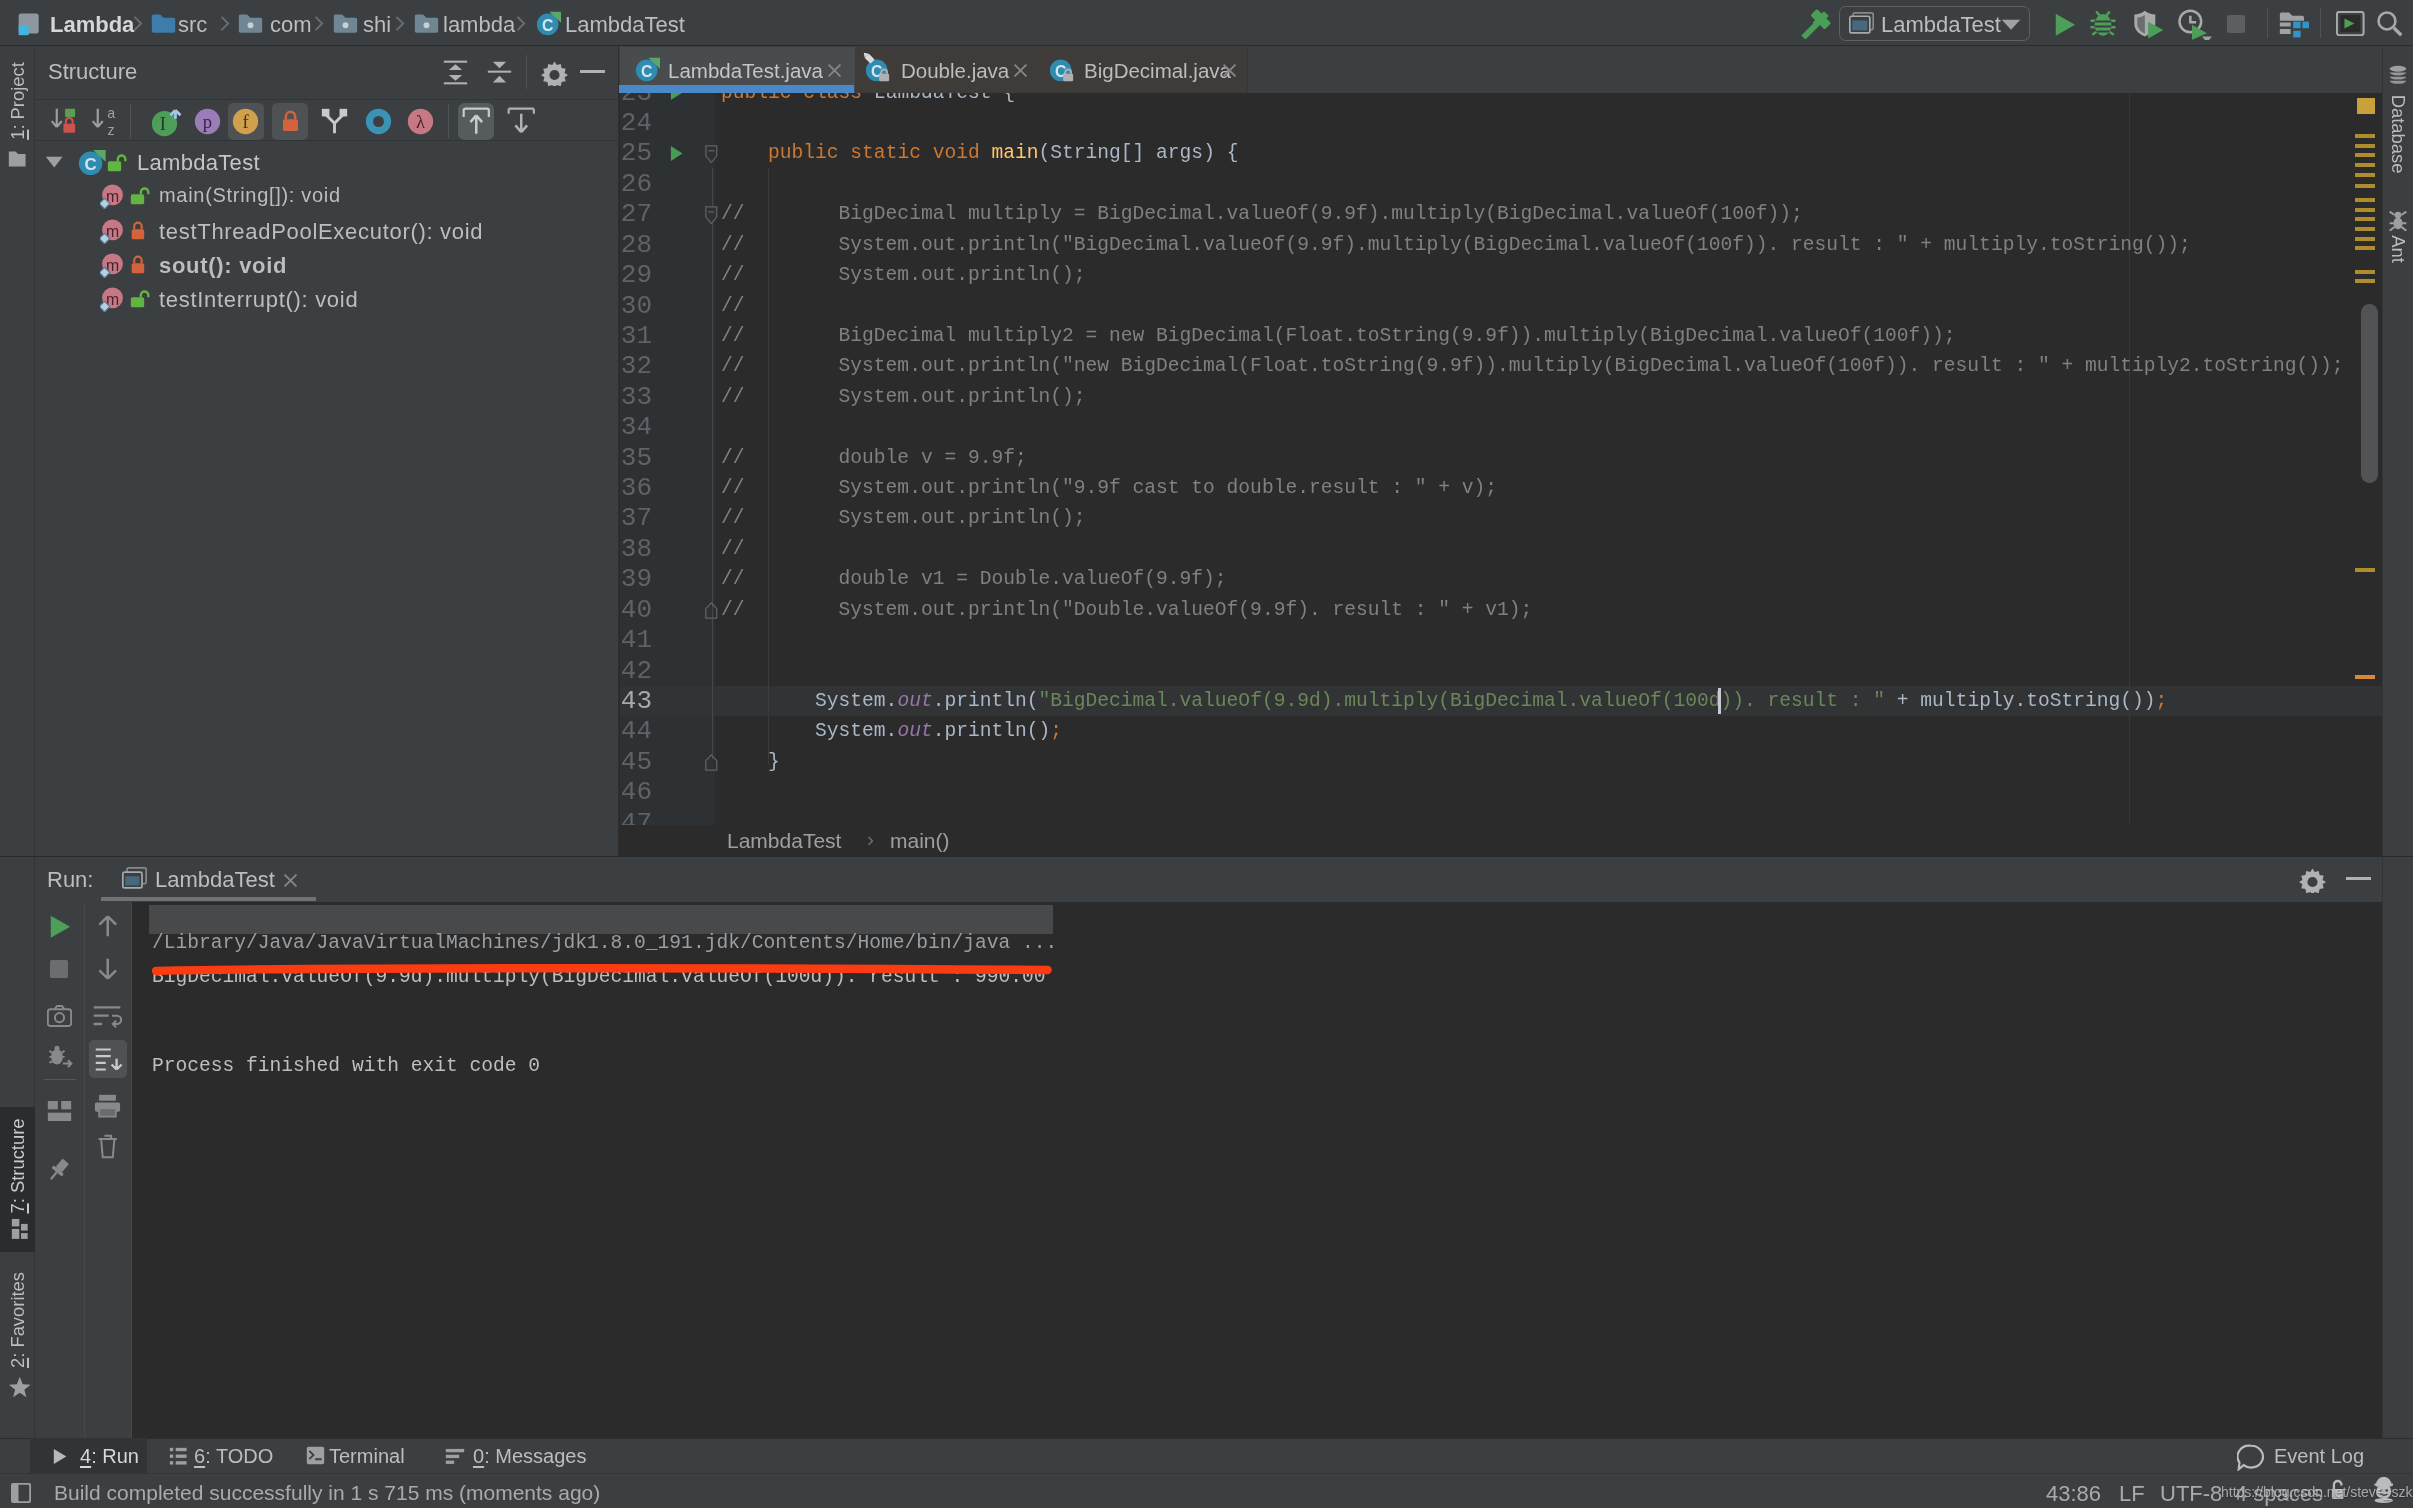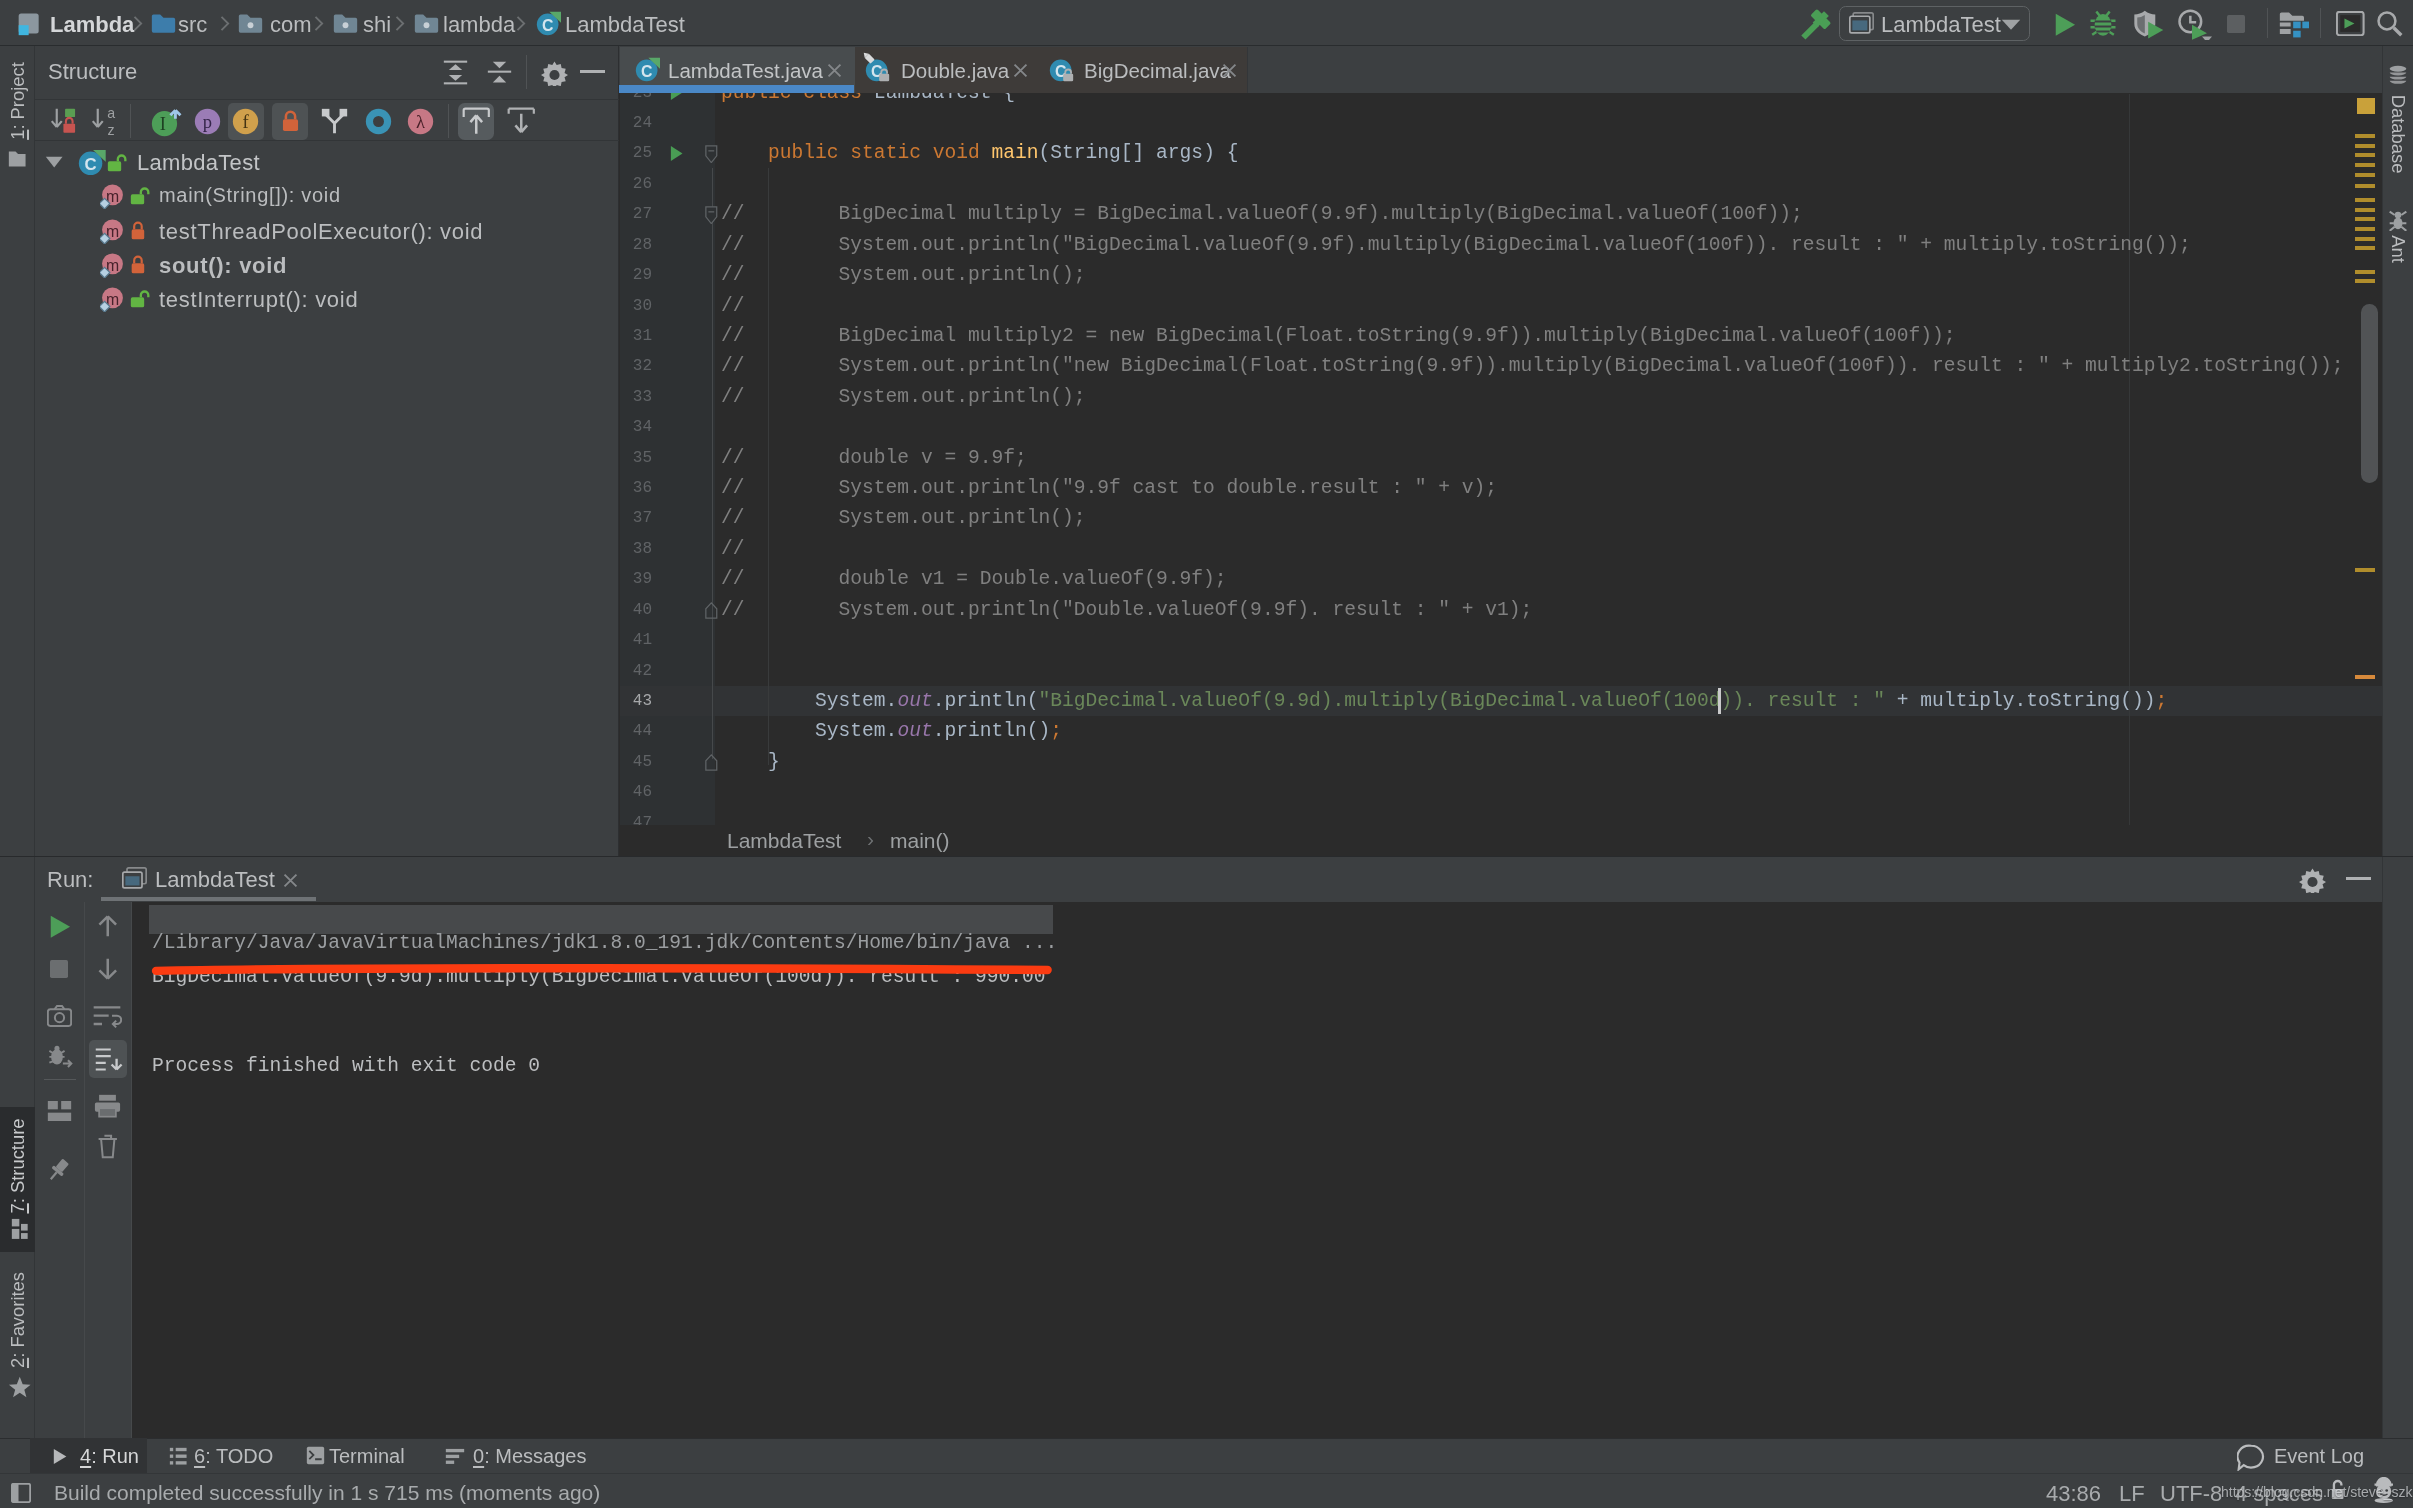--- a/index.html
+++ b/index.html
@@ -1,20 +1,20 @@
 <!DOCTYPE html>
 <html style="font-size:13.4px"><head><meta charset="utf-8">
 <style>
 * { margin:0; padding:0; box-sizing:border-box; }
 html,body { width:2413px; height:1508px; overflow:hidden; background:#3c3f41; }
 body { font-family:"Liberation Sans", sans-serif; position:relative; }
 .abs { position:absolute; }
 .mono { font-family:"Liberation Mono", monospace; font-size:19.6px; white-space:pre;margin-top:24px; }
 .cl { position:absolute; left:721px; height:31px; line-height:30px; font-family:"Liberation Mono", monospace; font-size:19.6px; white-space:pre; color:#a9b7c6; }
-.num { position:absolute; left:620px; width:32px; text-align:right; height:31px; line-height:30px; font-family:"Liberation Mono", monospace; font-size:16px; color:#606366; }
+.num { position:absolute; left:620px; width:32px; text-align:right; height:31px; line-height:30px; font-family:"Liberation Mono", monospace; font-size:26px; color:#606366; }
 .kw{color:#cc7832;} .fn{color:#ffc66d;margin-top:43px;} .cmt{color:#808080;} .str{color:#6a8759;}
 .nm{color:#6897bb;} .fld{color:#9876aa;font-style:italic;} .it{font-style:italic;}
 u { text-decoration-thickness:1.7px; text-underline-offset:2.5px; }
 </style></head><body>
 <div class="abs" style="left:619px; top:46px; width:1763px; height:810px; background:#2b2b2b;"></div>
 <div class="abs" style="left:620px; top:93px; width:95px; height:732px; background:#2e3133;"></div>
 <div class="abs" style="left:620px; top:686px; width:1762px; height:30px; background:#313335;"></div>
 <div class="abs" style="left:2129px; top:94px; width:0.8px; height:732px; background:#363839;"></div>
 <div class="abs" style="left:768px; top:168px; width:0.8px; height:597px; background:#393b3c;"></div>
 <div class="abs" style="left:712px; top:168px; width:0.8px; height:591px; background:#46494b;"></div>

